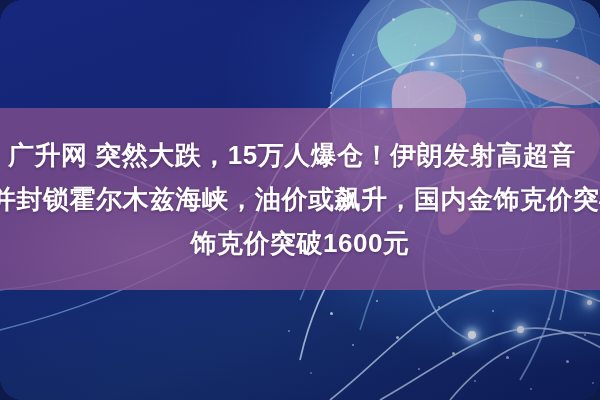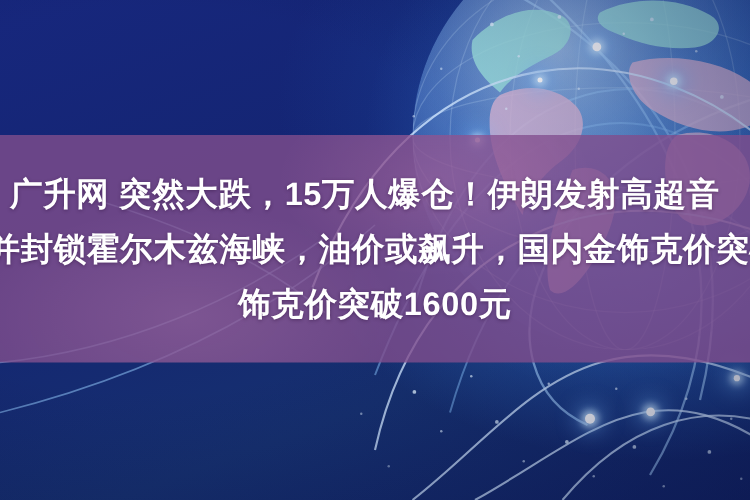--- a/index.html
+++ b/index.html
@@ -10,20 +10,21 @@
   body {
     font-family: "Liberation Sans", "DejaVu Sans", sans-serif;
   }
 
   #banner {
     position: relative;
     width: 600px;
     height: 400px;
     overflow: hidden;
     background: #15277a;
+    border-radius: 23px;
   }
 
   
   .bg-base {
     position: absolute;
     inset: 0;
     background:
       radial-gradient(ellipse 70% 60% at 88% 55%, #2a62b8 0%, rgba(30,70,150,0) 62%),
       radial-gradient(ellipse 90% 80% at 100% 20%, #1b49a0 0%, rgba(20,45,120,0) 70%),
       linear-gradient(160deg, #17277d 0%, #142573 35%, #16306f 70%, #122468 100%);

